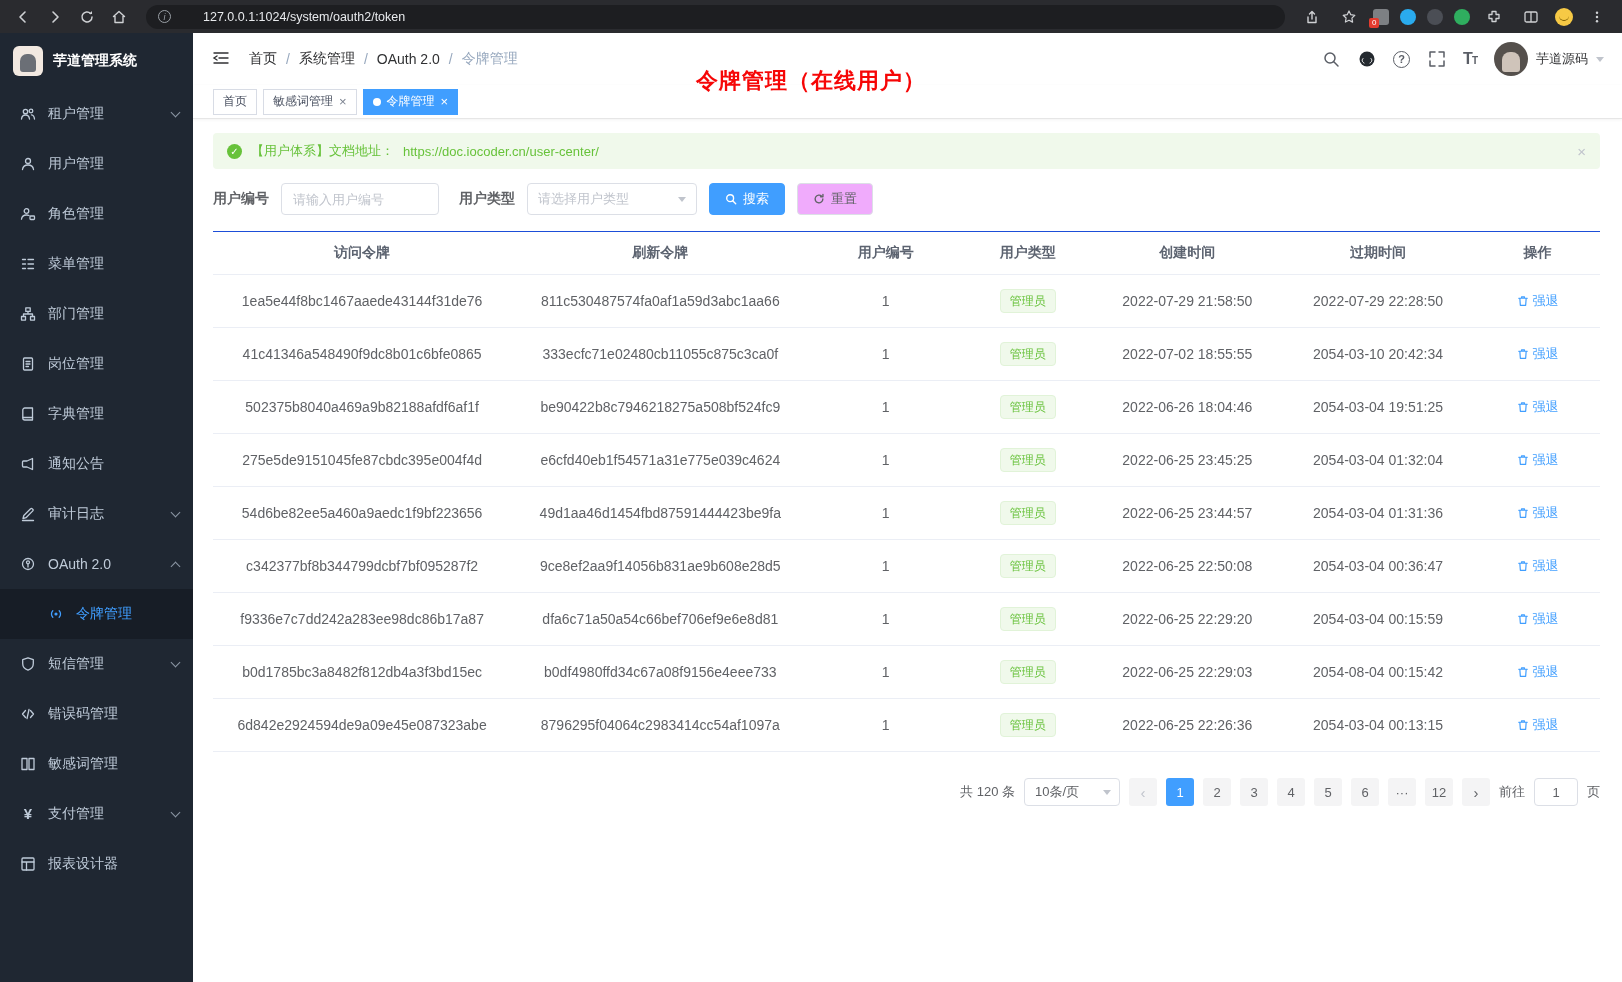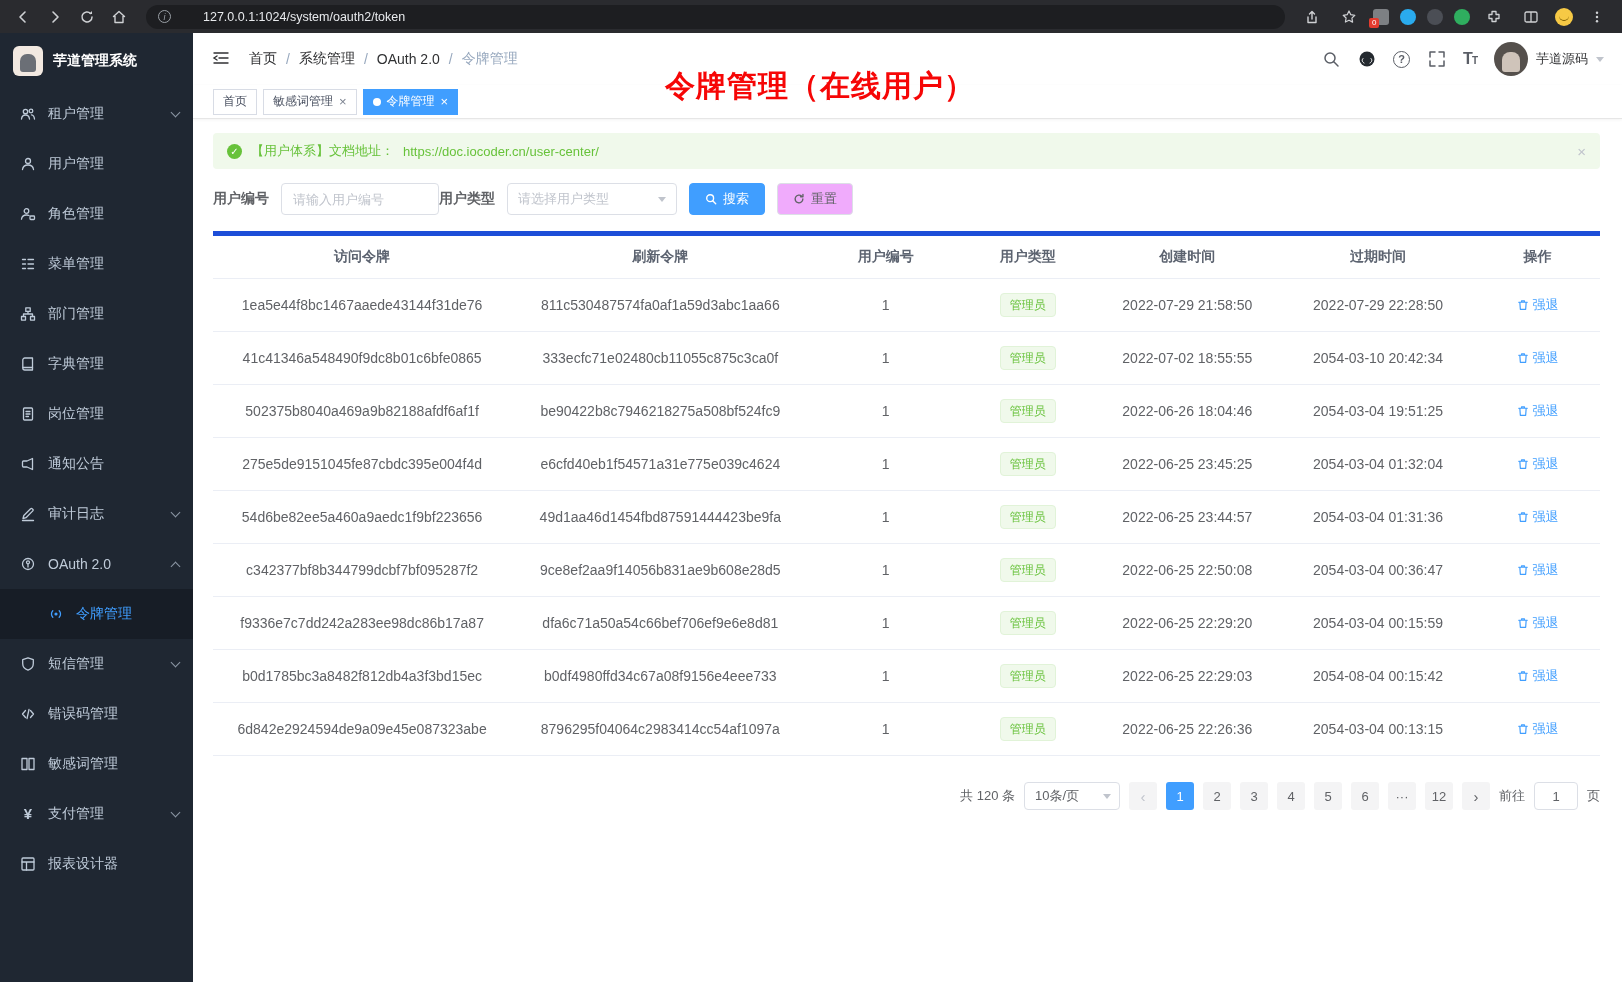--- a/index.html
+++ b/index.html
@@ -73,48 +73,48 @@
   
   .content { flex:1; padding:14px 22px 0 20px; overflow:hidden; }
   .alert { height:36px; background:#f0f9eb; border-radius:4px; display:flex; align-items:center; gap:9px; padding:0 14px; margin-bottom:14px; }
   .alert-check { width:15px; height:15px; border-radius:50%; background:#67c23a; color:#fff; font-size:10px; display:flex; align-items:center; justify-content:center; flex-shrink:0; }
   .alert-text { color:#67c23a; font-size:13px; }
   .alert-link { color:#67c23a; font-size:13px; text-decoration:none; }
   .alert-close { margin-left:auto; color:#c0c4cc; font-size:15px; cursor:pointer; }
 
   .filters { display:flex; align-items:center; margin-bottom:16px; }
   .f-label { font-weight:bold; color:#606266; font-size:14px; margin-right:12px; }
-  .f-input { width:158px; height:32px; border:1px solid #dcdfe6; border-radius:4px; padding:0 11px; font-size:13px; color:#606266; outline:none; font-family:inherit; }
+  .f-input { width:158px; height:32px; border:1px solid #dcdfe6; border-radius:4px; padding:0 11px; font-size:13px; color:#606266; outline:none; margin-right:20px; font-family:inherit; }
   .f-input::placeholder { color:#c0c4cc; }
   .f-select { width:170px; height:32px; border:1px solid #dcdfe6; border-radius:4px; padding:0 10px; display:flex; align-items:center; color:#c0c4cc; font-size:13px; cursor:pointer; margin-right:12px; }
   .f-select .caret-down { margin-left:auto; }
   .btn { height:32px; border-radius:4px; border:1px solid #dcdfe6; background:#f0abfc; display:inline-flex; align-items:center; gap:6px; padding:0 15px; font-size:13px; color:#606266; cursor:pointer; font-family:inherit; }
   .btn svg { width:12px; height:12px; stroke:currentColor; fill:none; stroke-width:1.6; stroke-linecap:round; stroke-linejoin:round; }
   .btn.primary { background:#409eff; border-color:#409eff; color:#fff; margin-right:12px; }
 
   table { width:100%; border-collapse:collapse; table-layout:fixed; }
-  thead th { border-top:5px solid #1d4ed8; border-bottom:1px solid #ebeef5; padding:12px 4px; font-size:14px; color:#5c6370; font-weight:bold; text-align:center; }
+  thead th { border-top:1px solid #1d4ed8; border-bottom:1px solid #ebeef5; padding:12px 4px; font-size:14px; color:#5c6370; font-weight:bold; text-align:center; }
   tbody td { border-bottom:1px solid #ebeef5; padding:14px 4px; font-size:14px; color:#606266; text-align:center; white-space:nowrap; overflow:hidden; }
   .tag-badge { display:inline-block; padding:2px 9px; font-size:12px; color:#67c23a; background:#f0f9eb; border:1px solid #e1f3d8; border-radius:4px; line-height:18px; }
   .link { color:#409eff; font-size:13px; text-decoration:none; display:inline-flex; align-items:center; gap:4px; cursor:pointer; }
   .link svg { width:12px; height:12px; stroke:currentColor; fill:none; stroke-width:1.4; stroke-linecap:round; stroke-linejoin:round; }
 
   
   .pagination { display:flex; align-items:center; justify-content:flex-end; gap:9px; margin-top:26px; font-size:13px; color:#606266; }
   .pg-size { width:96px; height:28px; border:1px solid #dcdfe6; border-radius:4px; display:flex; align-items:center; padding:0 8px 0 10px; color:#606266; cursor:pointer; }
   .pg-size .caret-down { margin-left:auto; }
   .pages { display:flex; gap:9px; }
   .page-btn { min-width:28px; height:28px; border:none; border-radius:3px; background:#f4f4f5; color:#606266; font-size:13px; display:flex; align-items:center; justify-content:center; cursor:pointer; font-family:inherit; }
   .page-btn.active { background:#409eff; color:#fff; }
   .page-btn.arrow { font-size:15px; }
   .page-btn.prev { color:#c0c4cc; }
   .pg-goto { width:44px; height:28px; border:1px solid #dcdfe6; border-radius:4px; text-align:center; font-size:13px; color:#606266; outline:none; font-family:inherit; }
 
   
-  .annotation { position:absolute; left:665px; top:66px; color:#f60606; font-size:30px; font-weight:bold; letter-spacing:1px; z-index:60; white-space:nowrap; }
+  .annotation { position:absolute; left:696px; top:66px; color:#f60606; font-size:22px; font-weight:bold; letter-spacing:1px; z-index:60; white-space:nowrap; }
 </style>
 </head>
 <body>
 
 <div class="chrome">
   <span class="nbtn">
       <svg width="16" height="16" viewBox="0 0 16 16">
         <path d="M10 3L5 8l5 5" stroke="#cfd1d4" stroke-width="1.6" fill="none" stroke-linecap="round" stroke-linejoin="round"></path>
       </svg>
     </span>
@@ -233,34 +233,34 @@
             <rect x="1.5" y="10.5" width="4" height="3.6"></rect>
             <rect x="10.5" y="10.5" width="4" height="3.6"></rect>
             <path d="M8 5.4v2.6M3.5 10.5V8h9v2.5"></path>
           </svg>
         </span>
       <span>部门管理</span>
     </div>
     <div class="menu-item">
       <span class="mi">
           <svg viewBox="0 0 16 16">
+            <rect x="3.5" y="2" width="9" height="12" rx="1"></rect>
+            <path d="M6 5.5h4M6 8h4M6 10.5h2.5"></path>
+          </svg>
+        </span>
+      <span>岗位管理</span>
+    </div>
+    <div class="menu-item">
+      <span class="mi">
+          <svg viewBox="0 0 16 16">
             <path d="M4.8 2h7.7v12H4.8A2 2 0 0 1 2.8 12V4a2 2 0 0 1 2-2z"></path>
             <path d="M3 11.5h9.5"></path>
           </svg>
         </span>
       <span>字典管理</span>
-    </div>
-    <div class="menu-item">
-      <span class="mi">
-          <svg viewBox="0 0 16 16">
-            <rect x="3.5" y="2" width="9" height="12" rx="1"></rect>
-            <path d="M6 5.5h4M6 8h4M6 10.5h2.5"></path>
-          </svg>
-        </span>
-      <span>岗位管理</span>
     </div>
     <div class="menu-item">
       <span class="mi">
           <svg viewBox="0 0 16 16">
             <path d="M12.5 2.5v11L7 11H3.5a1 1 0 0 1-1-1V6a1 1 0 0 1 1-1H7z"></path>
           </svg>
         </span>
       <span>通知公告</span>
     </div>
     <div class="menu-item">

